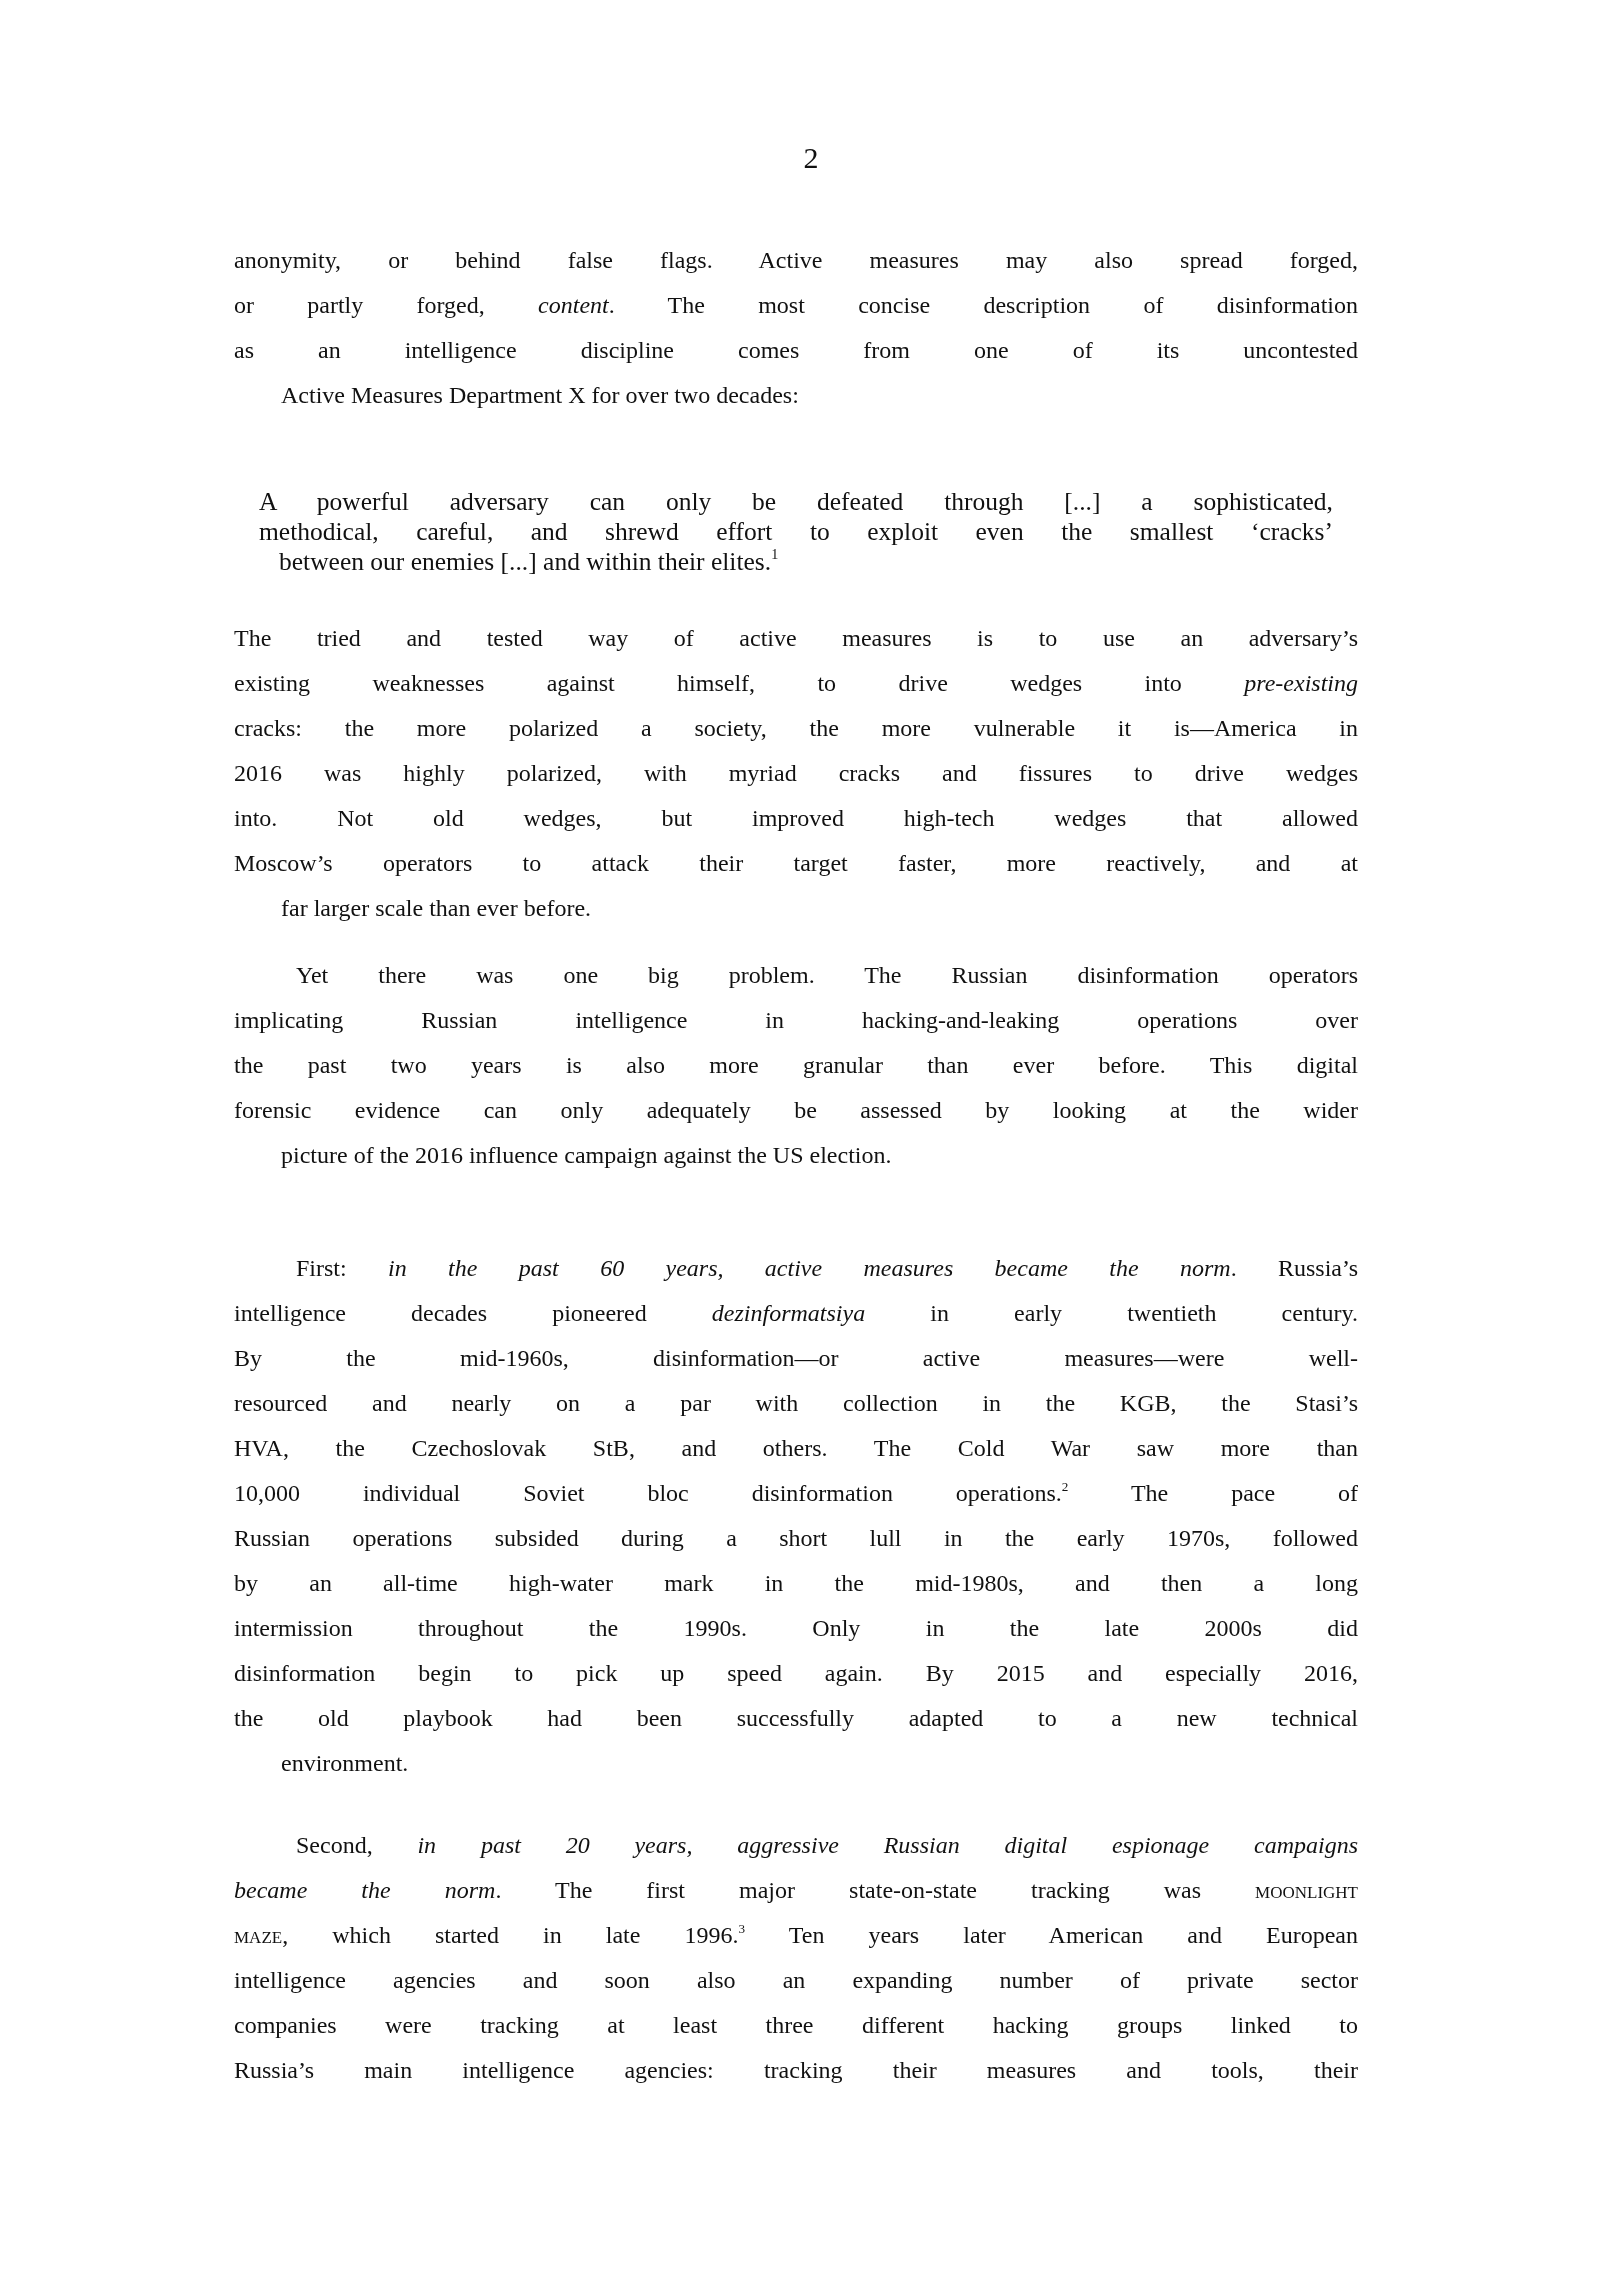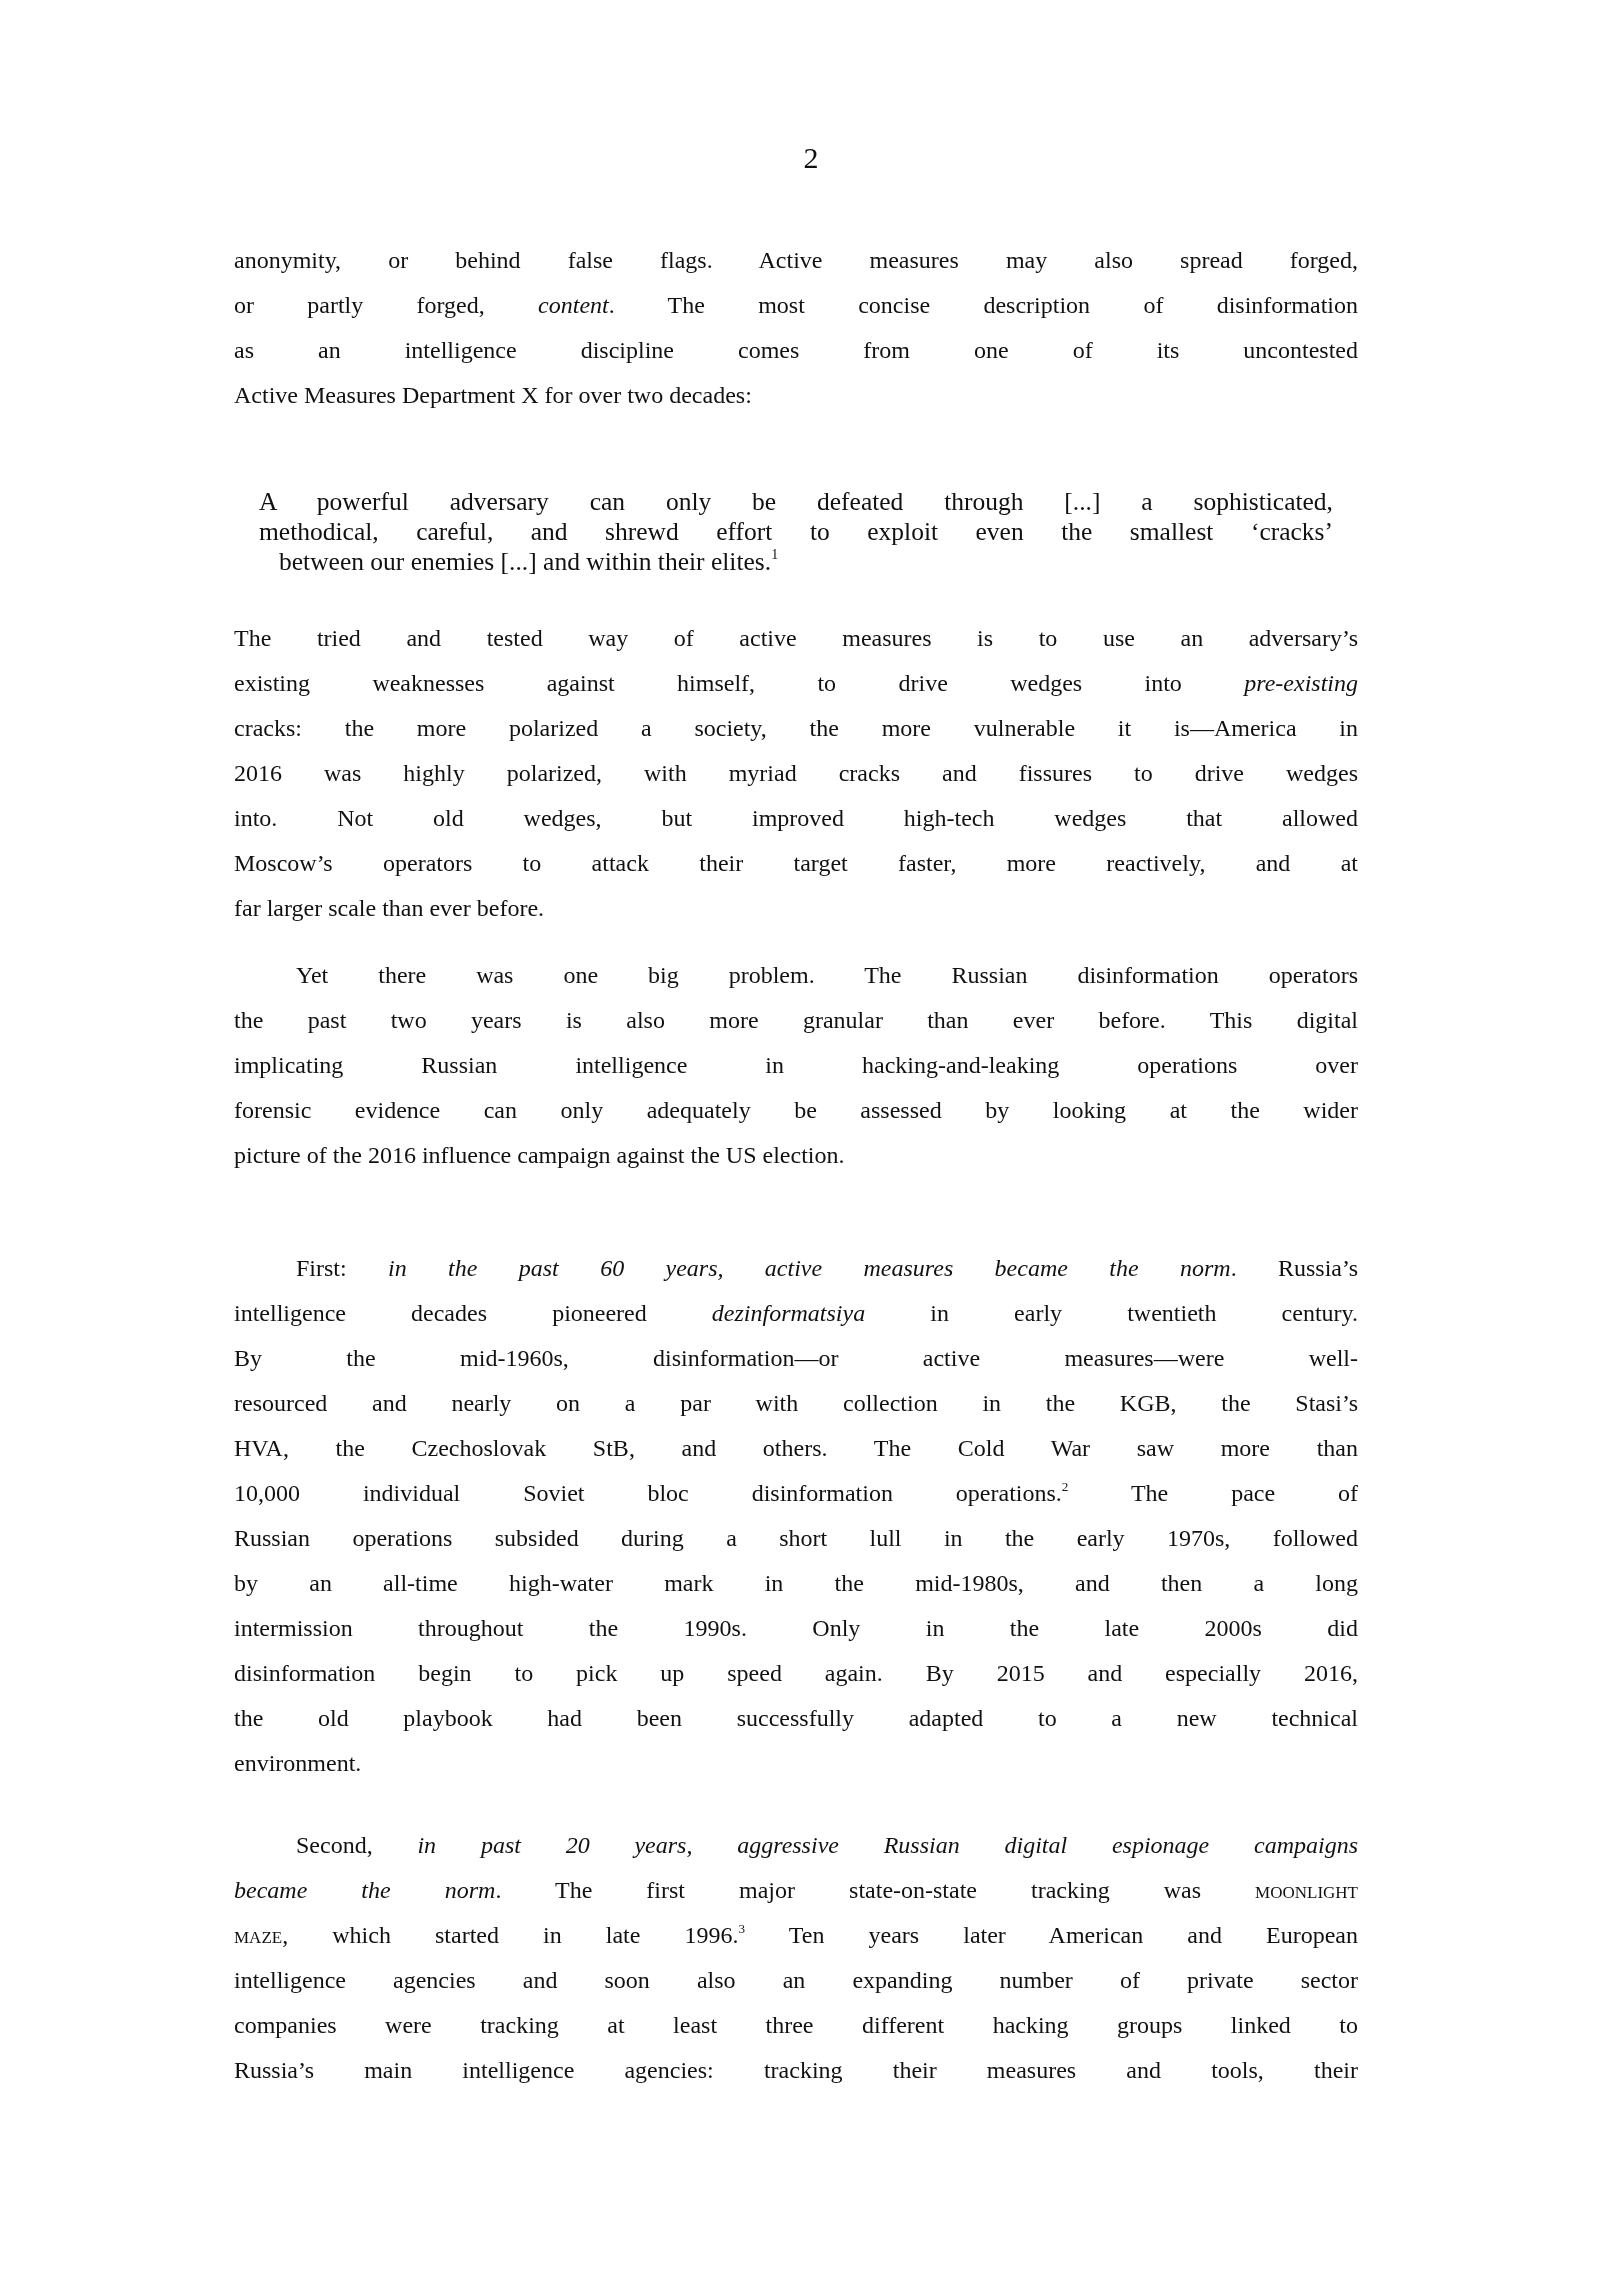--- a/index.html
+++ b/index.html
@@ -1,20 +1,20 @@
 <!DOCTYPE html>
 <html style="font-size:10.5px"><head>
 <meta charset="utf-8">
 <style>
   html, body { margin: 0; padding: 0; background: #ffffff; }
   body { width: 1622px; height: 2295px; position: relative; overflow: hidden; color: #111; font-family: "Liberation Serif", "DejaVu Serif", serif; }
   .page-number { position: absolute; top: 141px; left: 0; width: 1622px; text-align: center; font-size: 30px; }
   .block { position: absolute; left: 234px; width: 1124px; }
   .line { display: block; font-size: 24px; height: 45px; line-height: 45px; text-align: justify; text-align-last: justify; white-space: nowrap; }
-  .line.last { text-align-last: left; }
+  .line.last { text-align-last: left; margin-left: 47px; }
   .line.indent { padding-left: 62px; }
   .quote { position: absolute; left: 259px; width: 1074px; }
   .qline { display: block; font-size: 25.5px; height: 30px; line-height: 30px; text-align: justify; text-align-last: justify; white-space: nowrap; }
   .qline.last { text-align-last: left; margin-left: 20px; }
   em, i { font-style: italic; }
   .sc { font-variant: small-caps; }
   sup { font-size: 0.55em; vertical-align: 0.75em; line-height: 0; }
 </style>
 </head>
 <body>
@@ -39,22 +39,22 @@
   <span class="line"><span>existing weaknesses against himself, to drive wedges into </span><em>pre-existing</em></span>
   <span class="line">cracks: the more polarized a society, the more vulnerable it is—America in</span>
   <span class="line">2016 was highly polarized, with myriad cracks and fissures to drive wedges</span>
   <span class="line">into. Not old wedges, but improved high-tech wedges that allowed</span>
   <span class="line">Moscow’s operators to attack their target faster, more reactively, and at</span>
   <span class="line last">far larger scale than ever before.</span>
 </div>
 
 <div class="block" style="top:953px;">
   <span class="line indent">Yet there was one big problem. The Russian disinformation operators</span>
+  <span class="line">implicating Russian intelligence in hacking-and-leaking operations over</span>
   <span class="line">the past two years is also more granular than ever before. This digital</span>
-  <span class="line">implicating Russian intelligence in hacking-and-leaking operations over</span>
   <span class="line">forensic evidence can only adequately be assessed by looking at the wider</span>
   <span class="line last">picture of the 2016 influence campaign against the US election.</span>
 </div>
 
 <div class="block" style="top:1246px;">
   <span class="line indent"><span>First: </span><em>in the past 60 years, active measures became the norm</em><span>. Russia’s</span></span>
   <span class="line"><span>intelligence decades pioneered </span><em>dezinformatsiya</em><span> in early twentieth century.</span></span>
   <span class="line">By the mid-1960s, disinformation—or active measures—were well-</span>
   <span class="line">resourced and nearly on a par with collection in the KGB, the Stasi’s</span>
   <span class="line">HVA, the Czechoslovak StB, and others. The Cold War saw more than</span>

